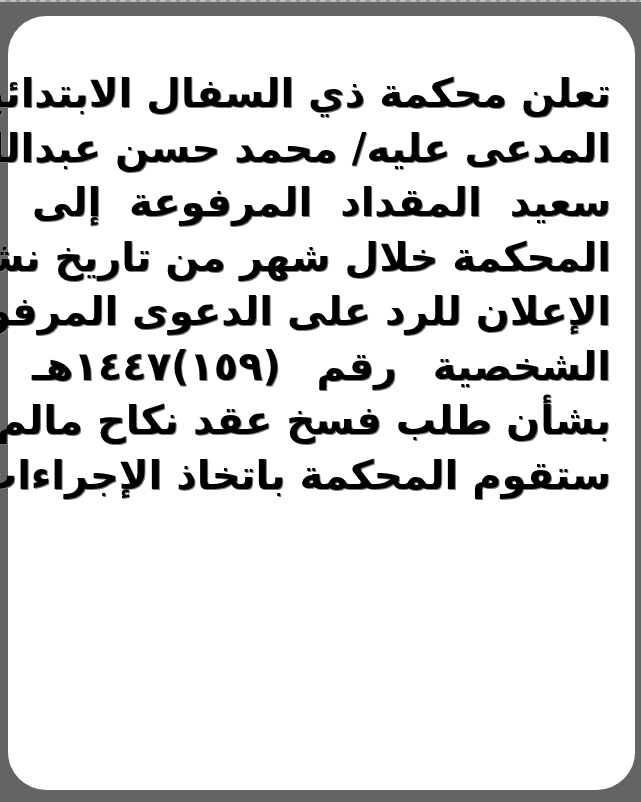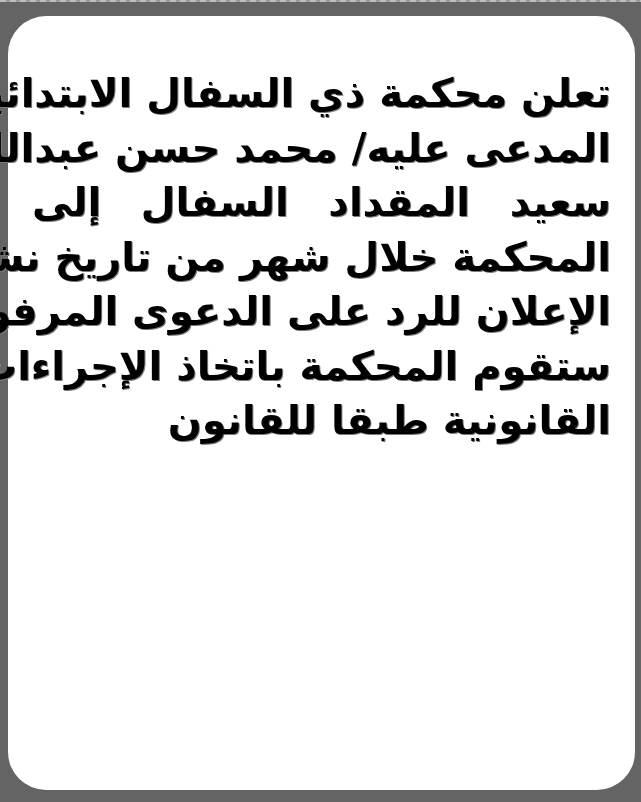--- a/index.html
+++ b/index.html
@@ -58,19 +58,20 @@
   </style>
 </head>
 <body>
 
 <div class="top-edge"></div>
 
 <div class="card">
   <div class="notice">
     <span class="line">تعلن محكمة ذي السفال الابتدائية</span>
     <span class="line">المدعى عليه/ محمد حسن عبدالله</span>
-    <span class="line">سعيد المقداد السفال إلى</span>
+    <span class="line">سعيد المقداد المرفوعة إلى</span>
     <span class="line">المحكمة خلال شهر من تاريخ نشر</span>
     <span class="line">الإعلان للرد على الدعوى المرفوعة</span>
+    <span class="line">الشخصية رقم (١٥٩)١٤٤٧هـ</span>
+    <span class="line">بشأن طلب فسخ عقد نكاح مالم</span>
     <span class="line">ستقوم المحكمة باتخاذ الإجراءات</span>
-    <span class="line last">القانونية طبقا للقانون</span>
   </div>
 </div>
 
 </body></html>

